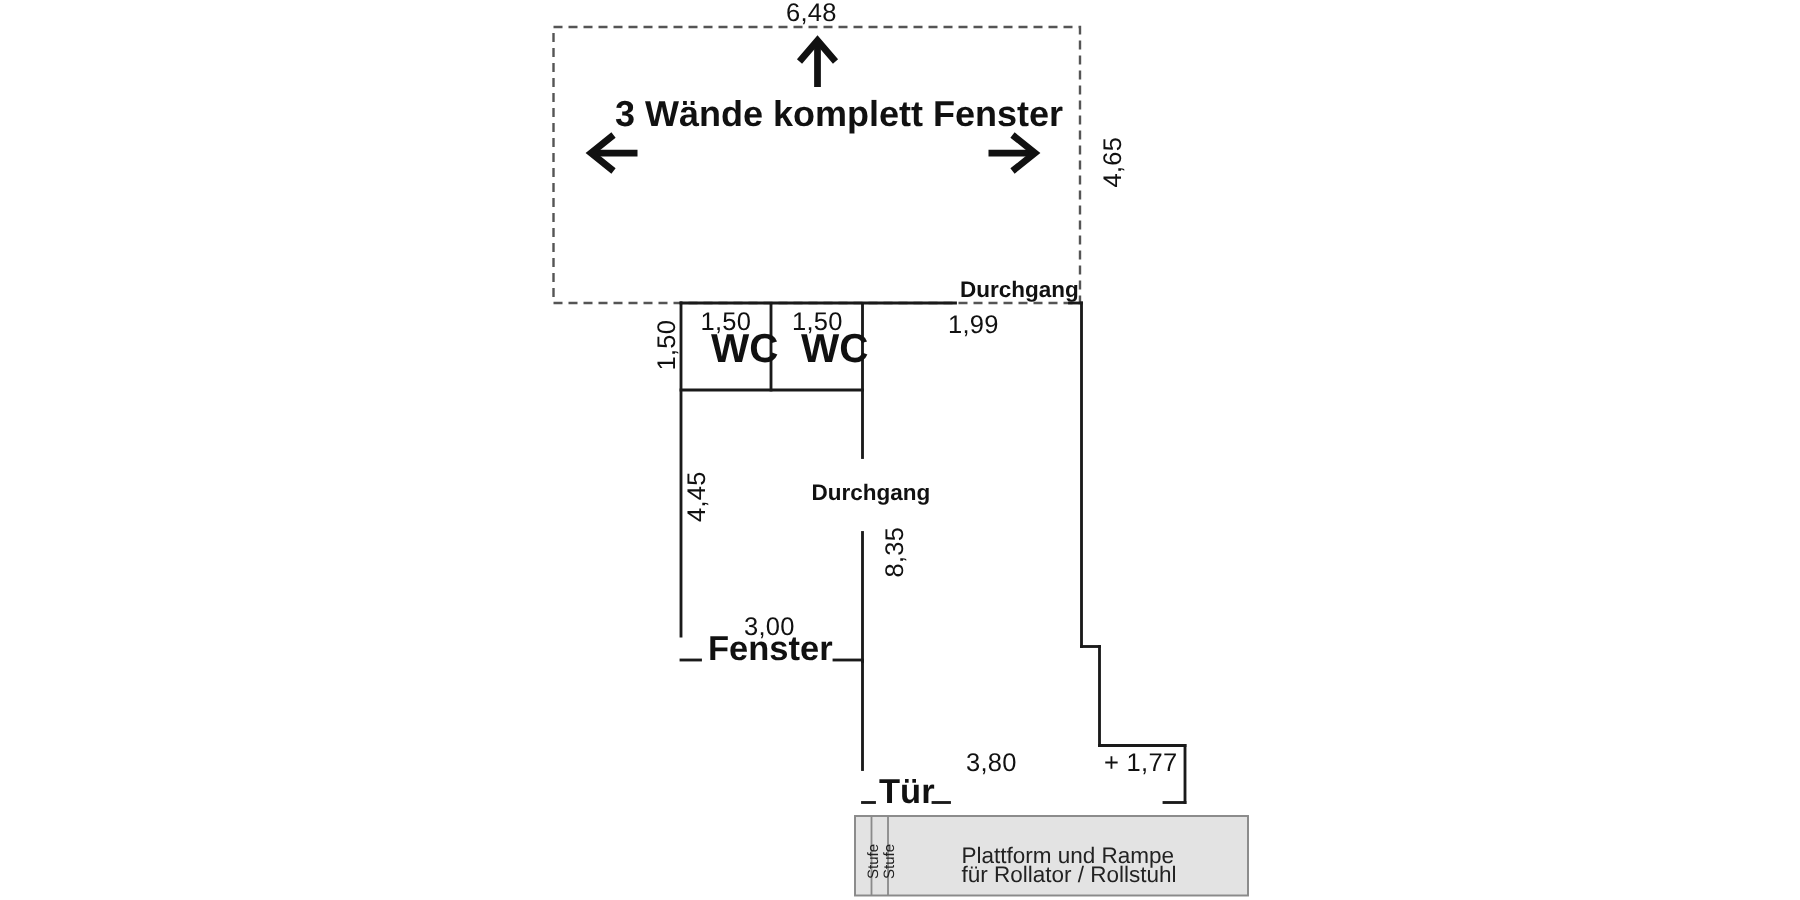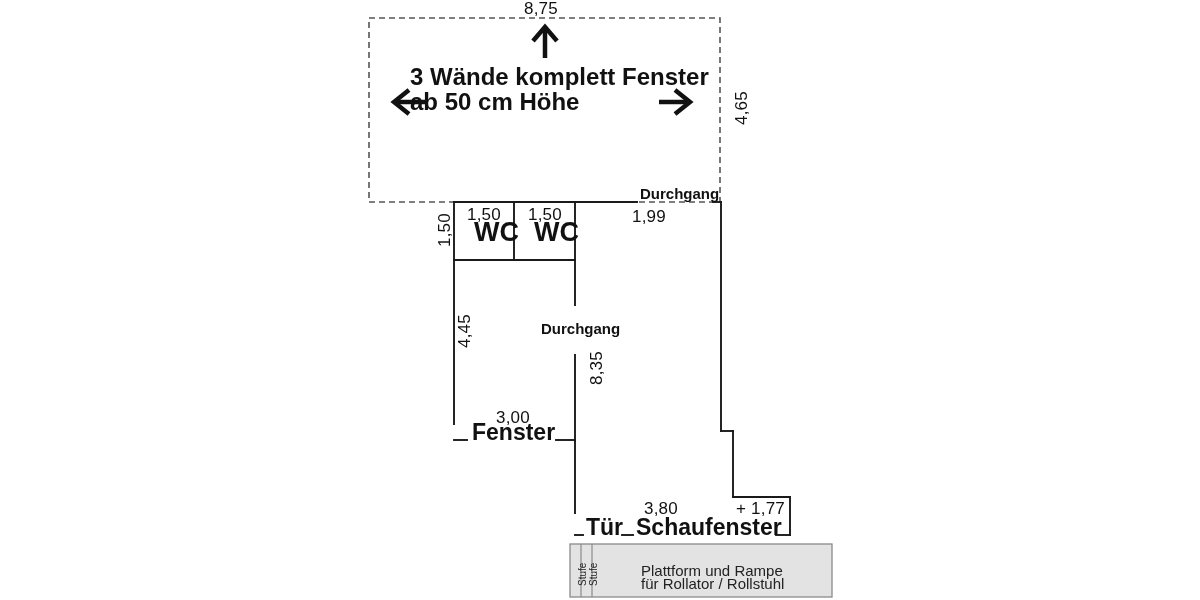--- a/index.html
+++ b/index.html
@@ -133,26 +133,25 @@
     </g>
 
     <g>
       <rect x="570" y="544" width="262" height="53" fill="#e3e3e3" stroke="#8a8a8a" stroke-width="1.3"></rect>
       <line x1="581" y1="544" x2="581" y2="597" stroke="#8a8a8a" stroke-width="1.2"></line>
       <line x1="592" y1="544" x2="592" y2="597" stroke="#8a8a8a" stroke-width="1.2"></line>
     </g>
 
   </svg>
 
-  <div class="lbl dim" style="left:524px; top:0px;">8,75</div>
+  <div class="lbl dim" style="left:524px; top:0px;">6,48</div>
 
   <div class="lbl dim vert" style="left:733px; top:125px;">4,65</div>
 
   <div class="lbl big" style="left:410px; top:62px; width:270px;">3 Wände komplett Fenster</div>
-  <div class="lbl big" style="left:410px; top:87px; width:270px;">ab 50 cm Höhe</div>
 
   <div class="lbl note" style="left:640px; top:186px;">Durchgang</div>
 
   <div class="lbl dim" style="left:467px; top:206px;">1,50</div>
   <div class="lbl room" style="left:463px; top:219px;">WC</div>
 
   <div class="lbl dim" style="left:528px; top:206px;">1,50</div>
   <div class="lbl room" style="left:523px; top:219px;">WC</div>
 
   <div class="lbl dim vert" style="left:436px; top:247px;">1,50</div>
@@ -168,21 +167,20 @@
   <div class="lbl dim" style="left:496px; top:409px;">3,00</div>
 
   <div class="lbl feat" style="left:472px; top:421px;">Fenster</div>
 
   <div class="lbl dim" style="left:644px; top:500px;">3,80</div>
 
   <div class="lbl dim" style="left:736px; top:500px;">+ 1,77</div>
 
   <div class="lbl feat" style="left:586px; top:516px;">Tür</div>
 
-  <div class="lbl feat" style="left:636px; top:516px;">Schaufenster</div>
 
   <div class="lbl small" style="left:641px; top:560px;">Plattform und Rampe</div>
   <div class="lbl small" style="left:641px; top:573px;">für Rollator / Rollstuhl</div>
 
   <div class="lbl stufe" style="left:578px; top:586px;">Stufe</div>
   <div class="lbl stufe" style="left:589px; top:586px;">Stufe</div>
 
 </div>
 
 </body></html>

